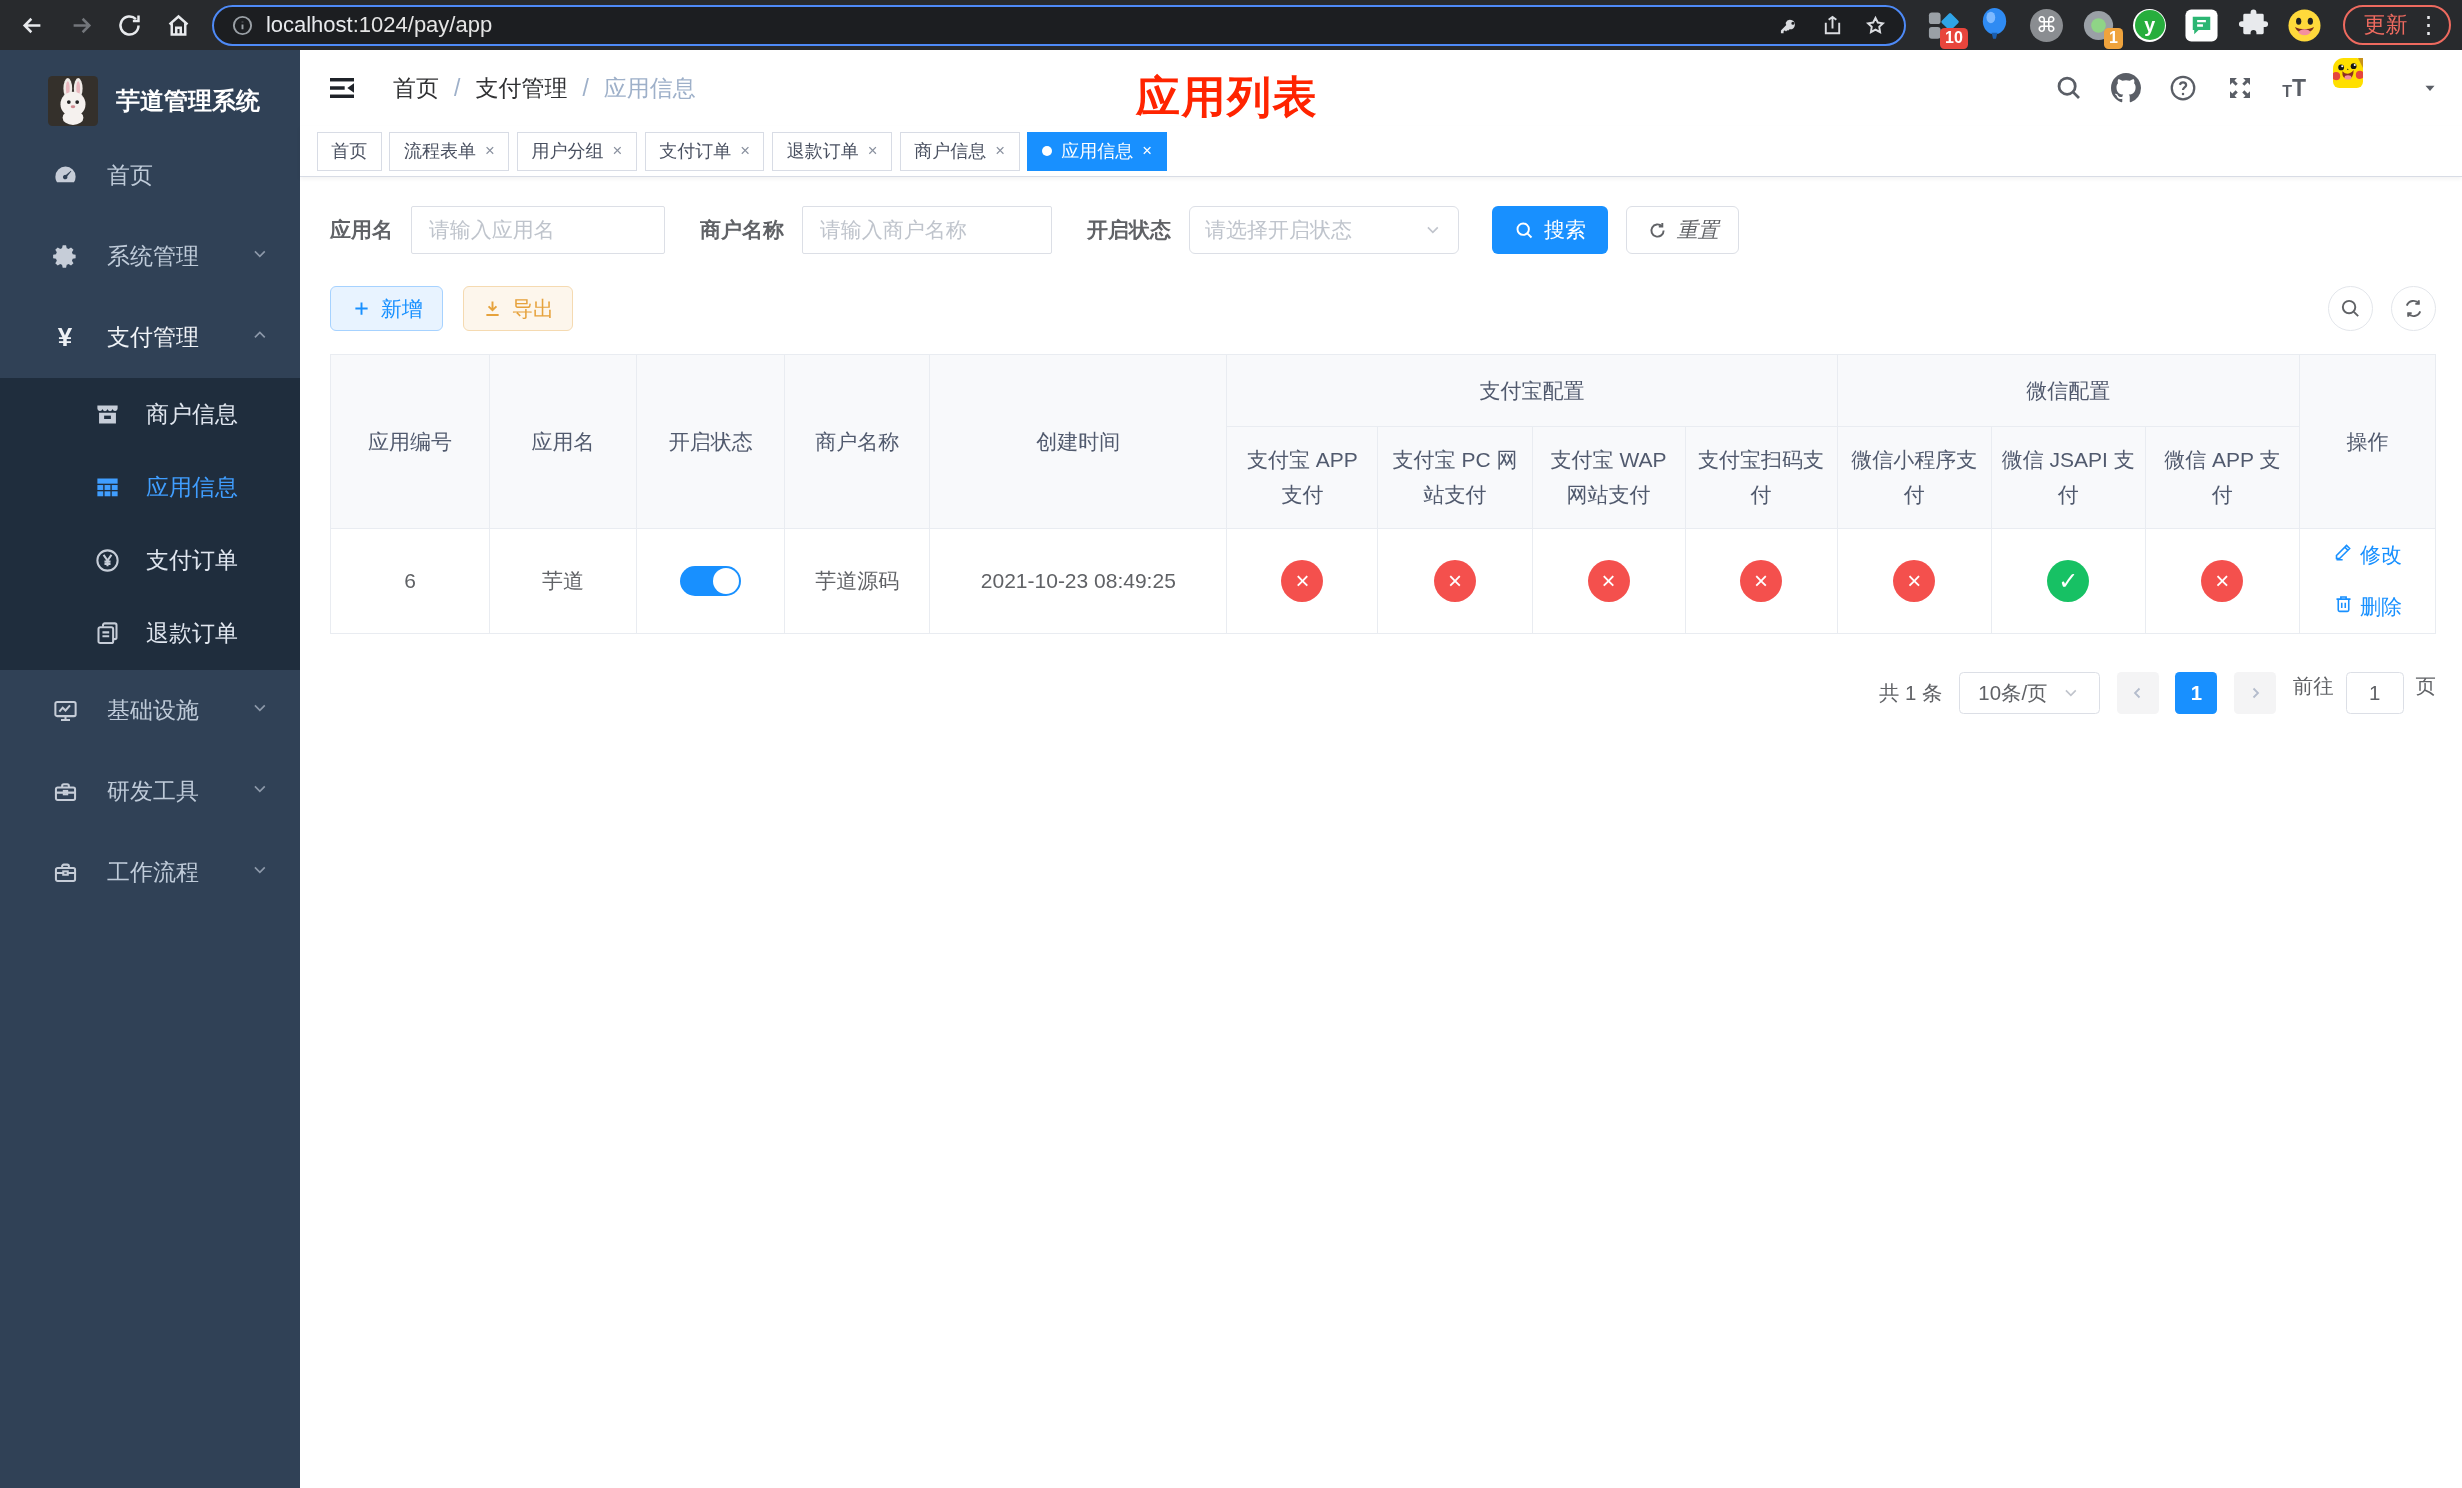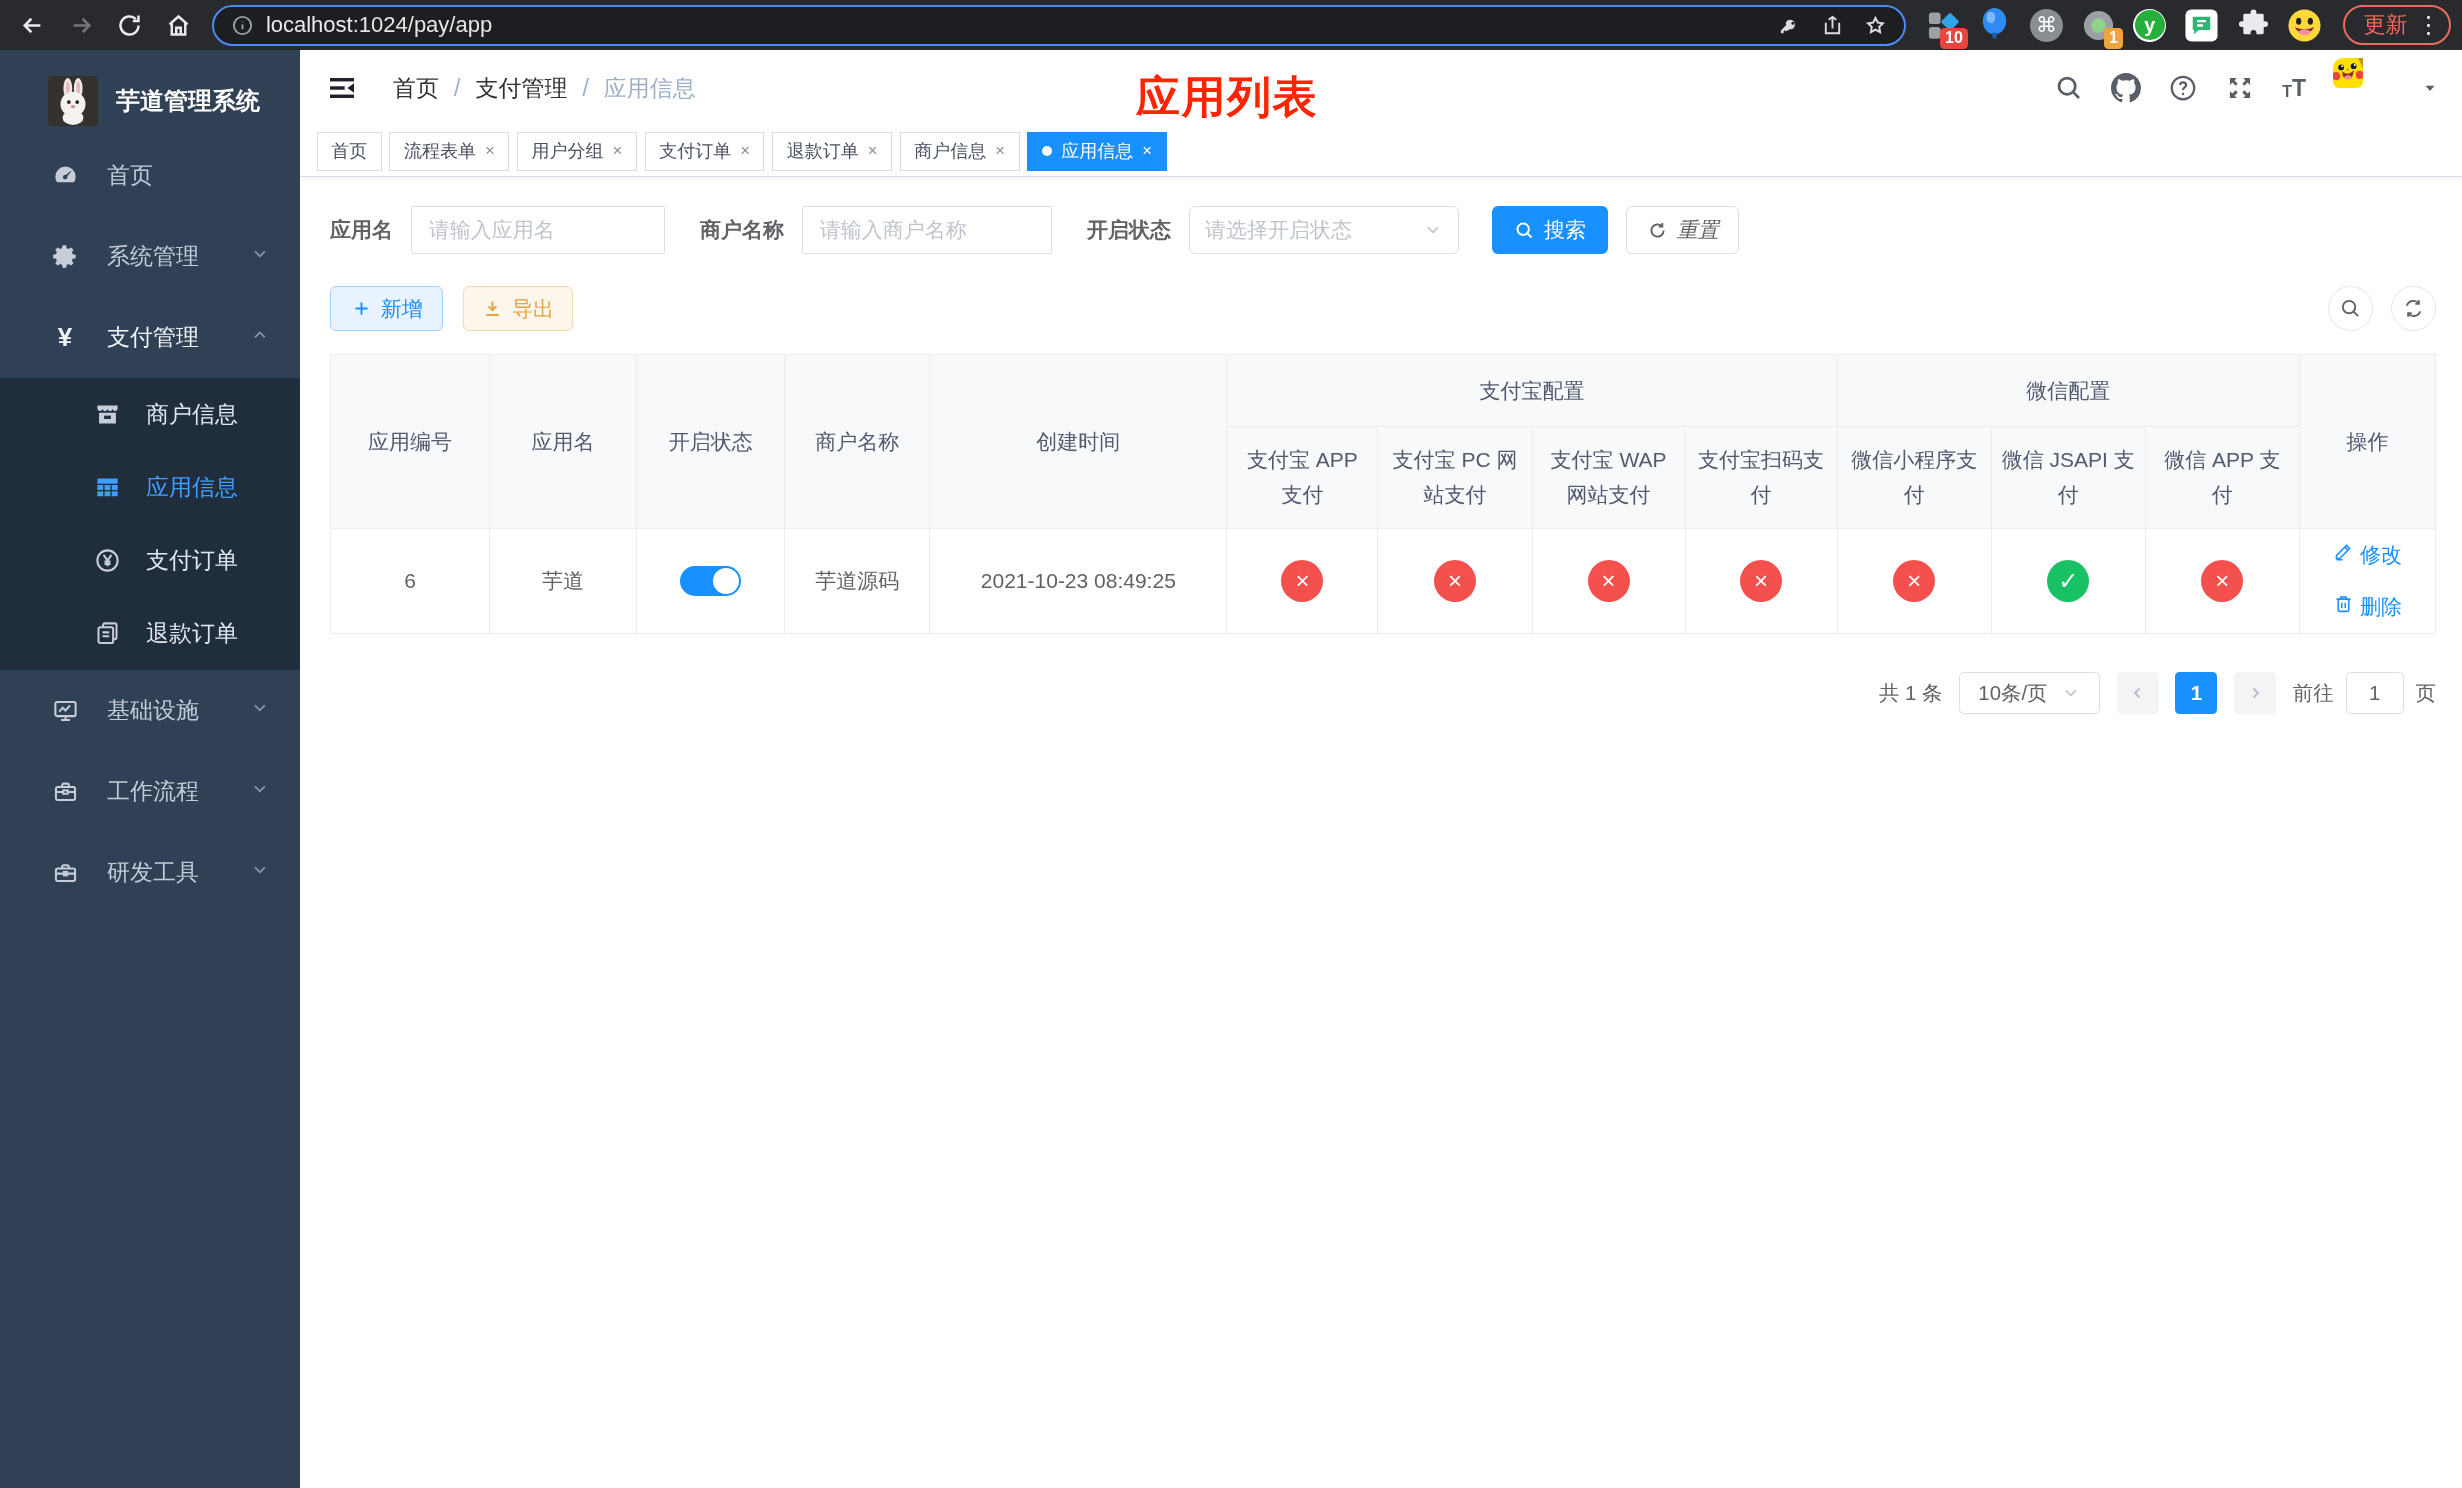--- a/index.html
+++ b/index.html
@@ -111,21 +111,21 @@
   .actions a{color:#1890ff;font-size:21px;display:inline-flex;align-items:flex-start;gap:6px;margin:12px 9px;text-decoration:none;cursor:pointer;}
   .actions svg{width:21px;height:21px;}
 
   
   .pagination{display:flex;justify-content:flex-end;align-items:center;margin-top:38px;gap:16.7px;font-size:20.4px;color:#606266;}
   .pg-select{width:141px;height:42px;border:1.5px solid #dcdfe6;border-radius:4.5px;display:flex;align-items:center;justify-content:center;gap:13.6px;cursor:pointer;}
   .pg-select .chev2{color:#c0c4cc;display:flex;}
   .pg-btn{width:42px;height:42px;background:#f4f4f5;border-radius:4.5px;display:flex;align-items:center;justify-content:center;color:#b4bccc;cursor:pointer;}
   .pg-btn svg{width:18px;height:18px;}
   .pg-cur{width:42px;height:42px;background:#1890ff;border-radius:4.5px;display:flex;align-items:center;justify-content:center;color:#fff;font-weight:700;cursor:pointer;}
-  .pg-goto{display:flex;align-items:center;gap:12px;}
+  .pg-goto{display:flex;align-items:flex-start;gap:12px;}
   .pg-goto-input{width:58px;height:42px;border:1.5px solid #dcdfe6;border-radius:4.5px;text-align:center;font-size:20.4px;color:#606266;outline:none;}
 </style>
 </head>
 <body>
 
 <div class="browser-bar">
   <div class="nav-ico">
     <svg viewBox="0 0 24 24" fill="none" stroke="currentColor" stroke-width="2.2">
         <path d="M19 12H6M11 6l-6 6 6 6"></path>
       </svg>
@@ -331,39 +331,39 @@
             </svg>
         </span>
         <span>基础设施</span>
         <span class="chev"><svg viewBox="0 0 24 24" fill="none" stroke="currentColor" stroke-width="2">
               <path d="m6 9 6 6 6-6"></path>
             </svg></span>
       </div>
       <div class="menu-item">
         <span class="mi">
           <svg viewBox="0 0 24 24" fill="none" stroke="currentColor" stroke-width="1.8">
+              <rect x="3.5" y="8.5" width="17" height="11" rx="1.5"></rect>
+              <path d="M9 8.5V7a1.5 1.5 0 0 1 1.5-1.5h3A1.5 1.5 0 0 1 15 7v1.5M3.5 13h17"></path>
+              <rect x="10.5" y="11.5" width="3" height="3"></rect>
+            </svg>
+        </span>
+        <span>研发工具</span>
+        <span class="chev"><svg viewBox="0 0 24 24" fill="none" stroke="currentColor" stroke-width="2">
+              <path d="m6 9 6 6 6-6"></path>
+            </svg></span>
+      </div>
+      <div class="menu-item">
+        <span class="mi">
+          <svg viewBox="0 0 24 24" fill="none" stroke="currentColor" stroke-width="1.8">
               <rect x="3.5" y="8" width="17" height="11.5" rx="1.5"></rect>
               <path d="M9 8V6.5A1.5 1.5 0 0 1 10.5 5h3A1.5 1.5 0 0 1 15 6.5V8M3.5 12.5h6.5m4 0h6.5"></path>
               <rect x="10" y="11" width="4" height="3"></rect>
             </svg>
         </span>
         <span>工作流程</span>
-        <span class="chev"><svg viewBox="0 0 24 24" fill="none" stroke="currentColor" stroke-width="2">
-              <path d="m6 9 6 6 6-6"></path>
-            </svg></span>
-      </div>
-      <div class="menu-item">
-        <span class="mi">
-          <svg viewBox="0 0 24 24" fill="none" stroke="currentColor" stroke-width="1.8">
-              <rect x="3.5" y="8.5" width="17" height="11" rx="1.5"></rect>
-              <path d="M9 8.5V7a1.5 1.5 0 0 1 1.5-1.5h3A1.5 1.5 0 0 1 15 7v1.5M3.5 13h17"></path>
-              <rect x="10.5" y="11.5" width="3" height="3"></rect>
-            </svg>
-        </span>
-        <span>研发工具</span>
         <span class="chev"><svg viewBox="0 0 24 24" fill="none" stroke="currentColor" stroke-width="2">
               <path d="m6 9 6 6 6-6"></path>
             </svg></span>
       </div>
     </nav>
   </aside>
 
   <div class="main">
     <div class="navbar">
       <span class="hamburger">

